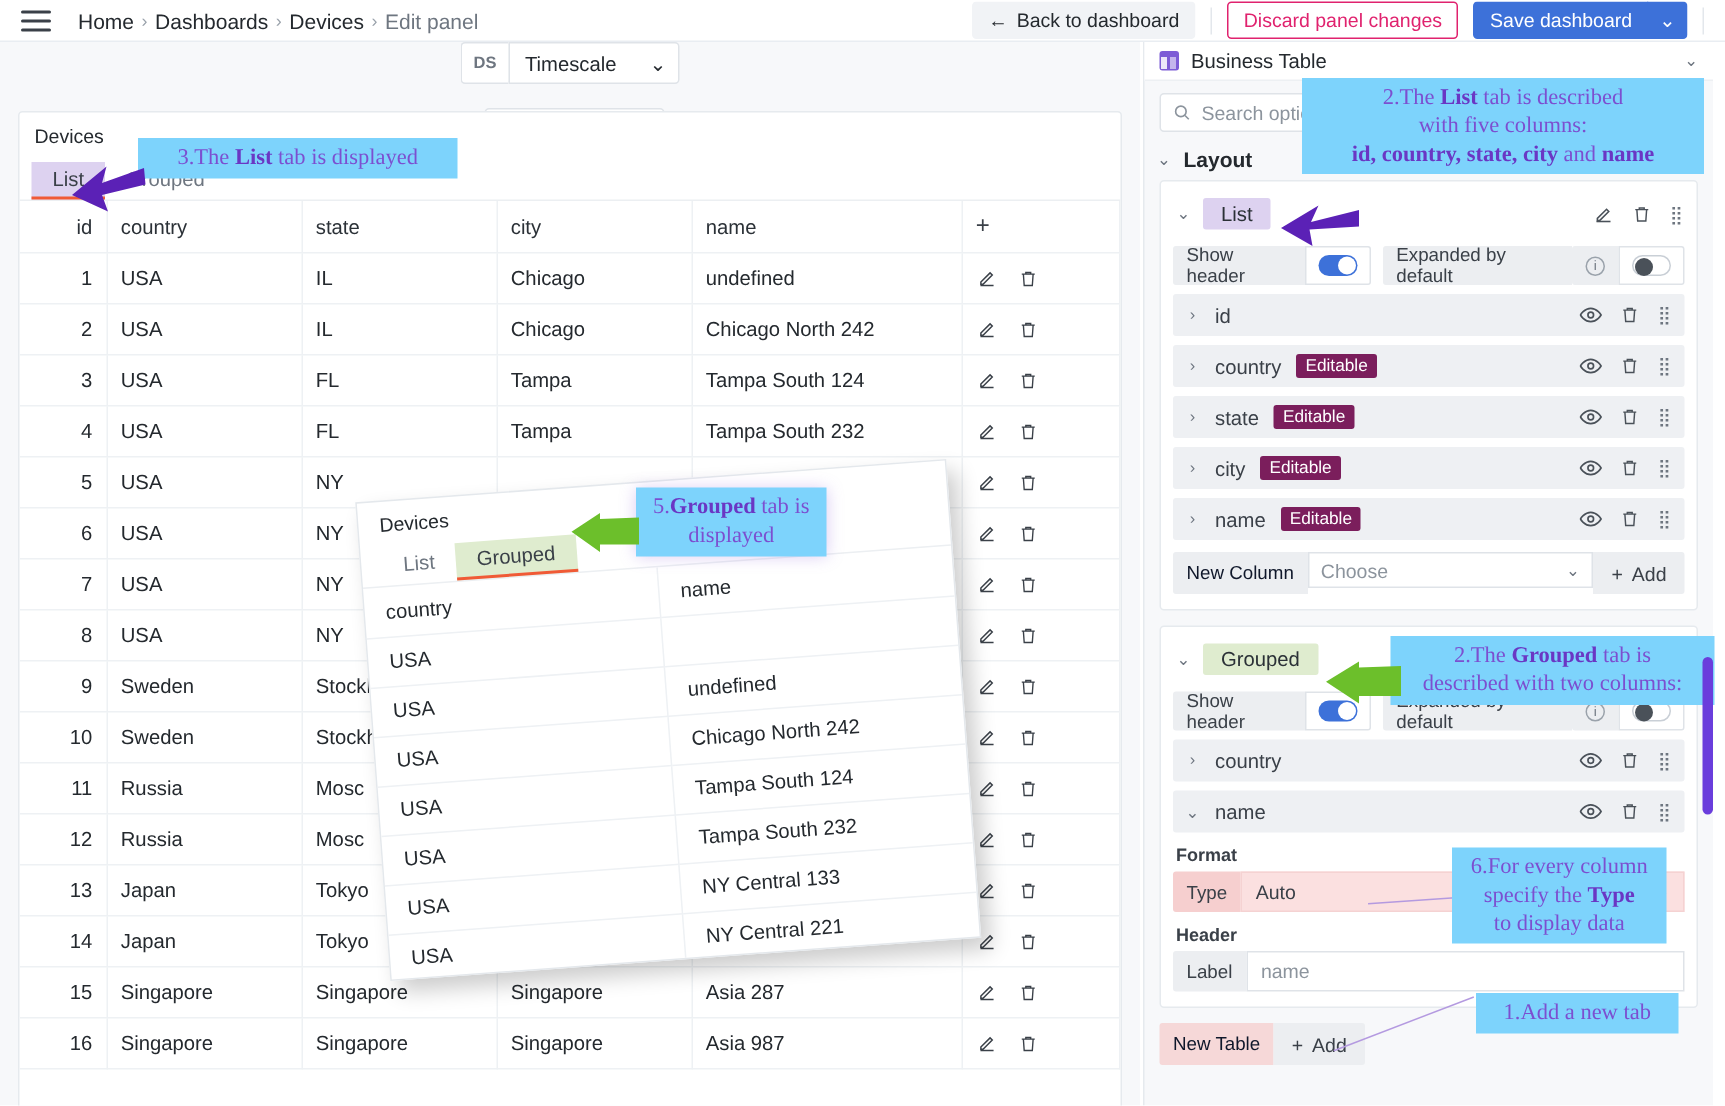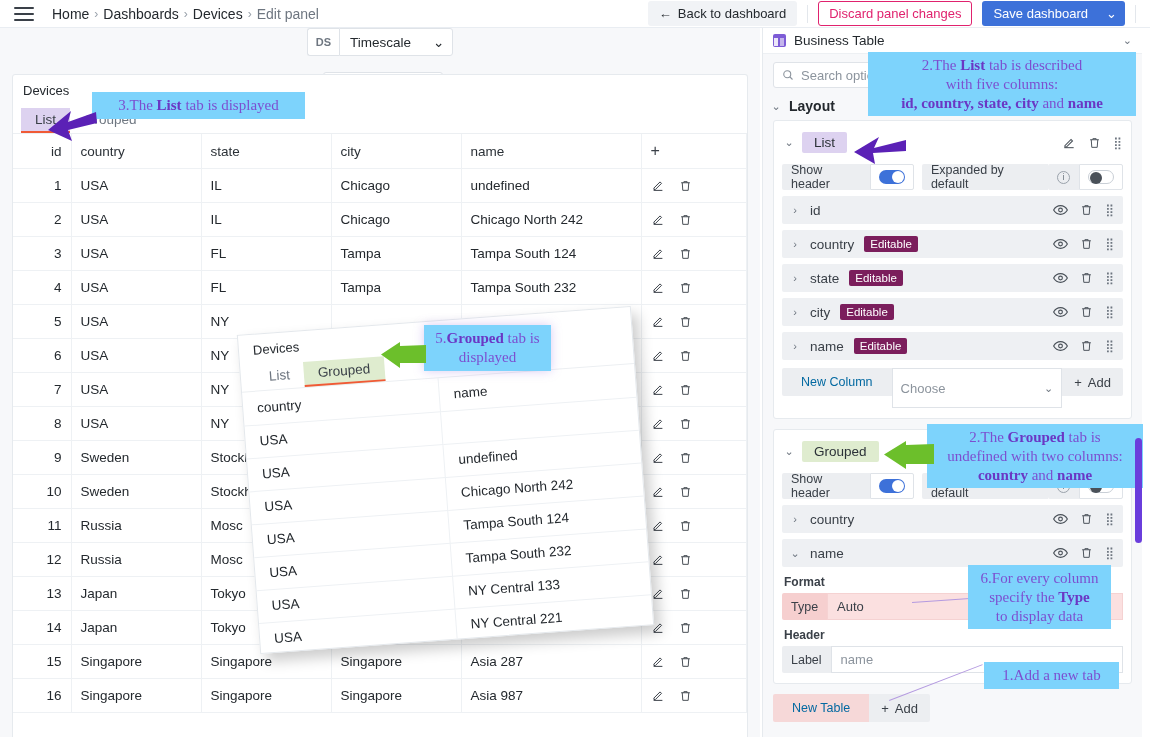--- a/index.html
+++ b/index.html
@@ -173,23 +173,23 @@
      font-size:9px;color:#6e7680;display:flex;align-items:center;justify-content:center;}
 
   .colrow{ margin-top:6px; height:28px; background:#eef0f3; border-radius:2px;
      display:flex; align-items:center; gap:10px; padding:0 10px 0 8px; }
   .colrow .car{ color:#6e7680; font-size:11px; width:10px; text-align:center;}
   .colrow .cname{ font-size:13.5px; color:#3a4048;}
   .badge{ background:#7b1e5c; color:#fff; font-size:11.5px; padding:2px 6px; border-radius:2px;}
   .colrow .rt{ margin-left:auto; display:flex; align-items:center; gap:12px; color:#4a5159;}
 
   .newrow{ margin-top:8px; display:flex; align-items:stretch; gap:0;}
-  .nr-lab{ background:#eceef1; display:flex;align-items:center; padding:0 19px;
-     font-size:12.5px; color:#0369a1; border-radius:2px 0 0 2px; height:28px;}
-  .nr-sel{ flex:1; background:#fff; border:1px solid #dfe3e8; height:40px;
+  .nr-lab{ background:#eceef1; display:flex;align-items:center; padding:0 9px;
+     font-size:12.5px; color:#0f172a; border-radius:2px 0 0 2px; height:28px;}
+  .nr-sel{ flex:1; background:#fff; border:1px solid #dfe3e8; height:24px;
      display:flex; align-items:center; padding:0 8px; font-size:13px; color:#8c949d;}
   .nr-add{ background:#eceef1; display:flex;align-items:center; gap:6px; padding:0 12px;
      font-size:13px; color:#3a4048; border-radius:0 2px 2px 0; height:28px; cursor:pointer;}
   .nr-lab.pink{ background:#f6d8d8; }
   .nr-sel.pink{ background:#fbe6e6; border-color:#f3dada; color:#9b8a8a;}
 
   .subfield-lab{ font-size:12px; color:#3a4048; font-weight:600; margin:8px 0 4px 2px;}
   .fld{ display:flex; align-items:stretch; }
   .fld-lab{ background:#eceef1; display:flex;align-items:center;padding:0 9px;
      font-size:12.5px; color:#3a4048; height:27px; border-radius:2px 0 0 2px;}
@@ -894,22 +894,21 @@
 
 <div class="anno" style="left:92px; top:92px; width:213px; text-align:center;">
   <span>3.The </span><b>List</b><span> tab is displayed</span>
 </div>
 <svg class="arrow-purple" style="left:44px;top:108px" width="55" height="42" viewBox="0 0 55 42">
   <path d="M52 4 L24 14 L27 3 L4 22 L28 33 L24 22 L53 15 Z" fill="#5b21b6"></path>
 </svg>
 
 <div class="anno" style="left:927px; top:424px; width:216px;">
   <div><span>2.The </span><b>Grouped</b><span> tab is</span></div>
-  <div>undefined with two columns:</div>
-  <div><b>country</b><span> and </span><b>name</b></div>
+  <div>described with two columns:</div>
 </div>
 <svg class="arrow-green" style="left:880px;top:440px" width="56" height="30" viewBox="0 0 56 30">
   <path d="M54 4 L54 24 L26 24 L26 29 L4 14.5 L26 1 L26 5 Z" fill="#6cbf2b"></path>
 </svg>
 
 <div class="anno" style="left:424px; top:325px; width:127px; box-shadow:0 0 10px rgba(150,110,220,.35);">
   <div><span>5.</span><b>Grouped</b><span> tab is</span></div>
   <div>displayed</div>
 </div>
 <svg class="arrow-green" style="left:378px;top:341px" width="50" height="28" viewBox="0 0 50 28">

